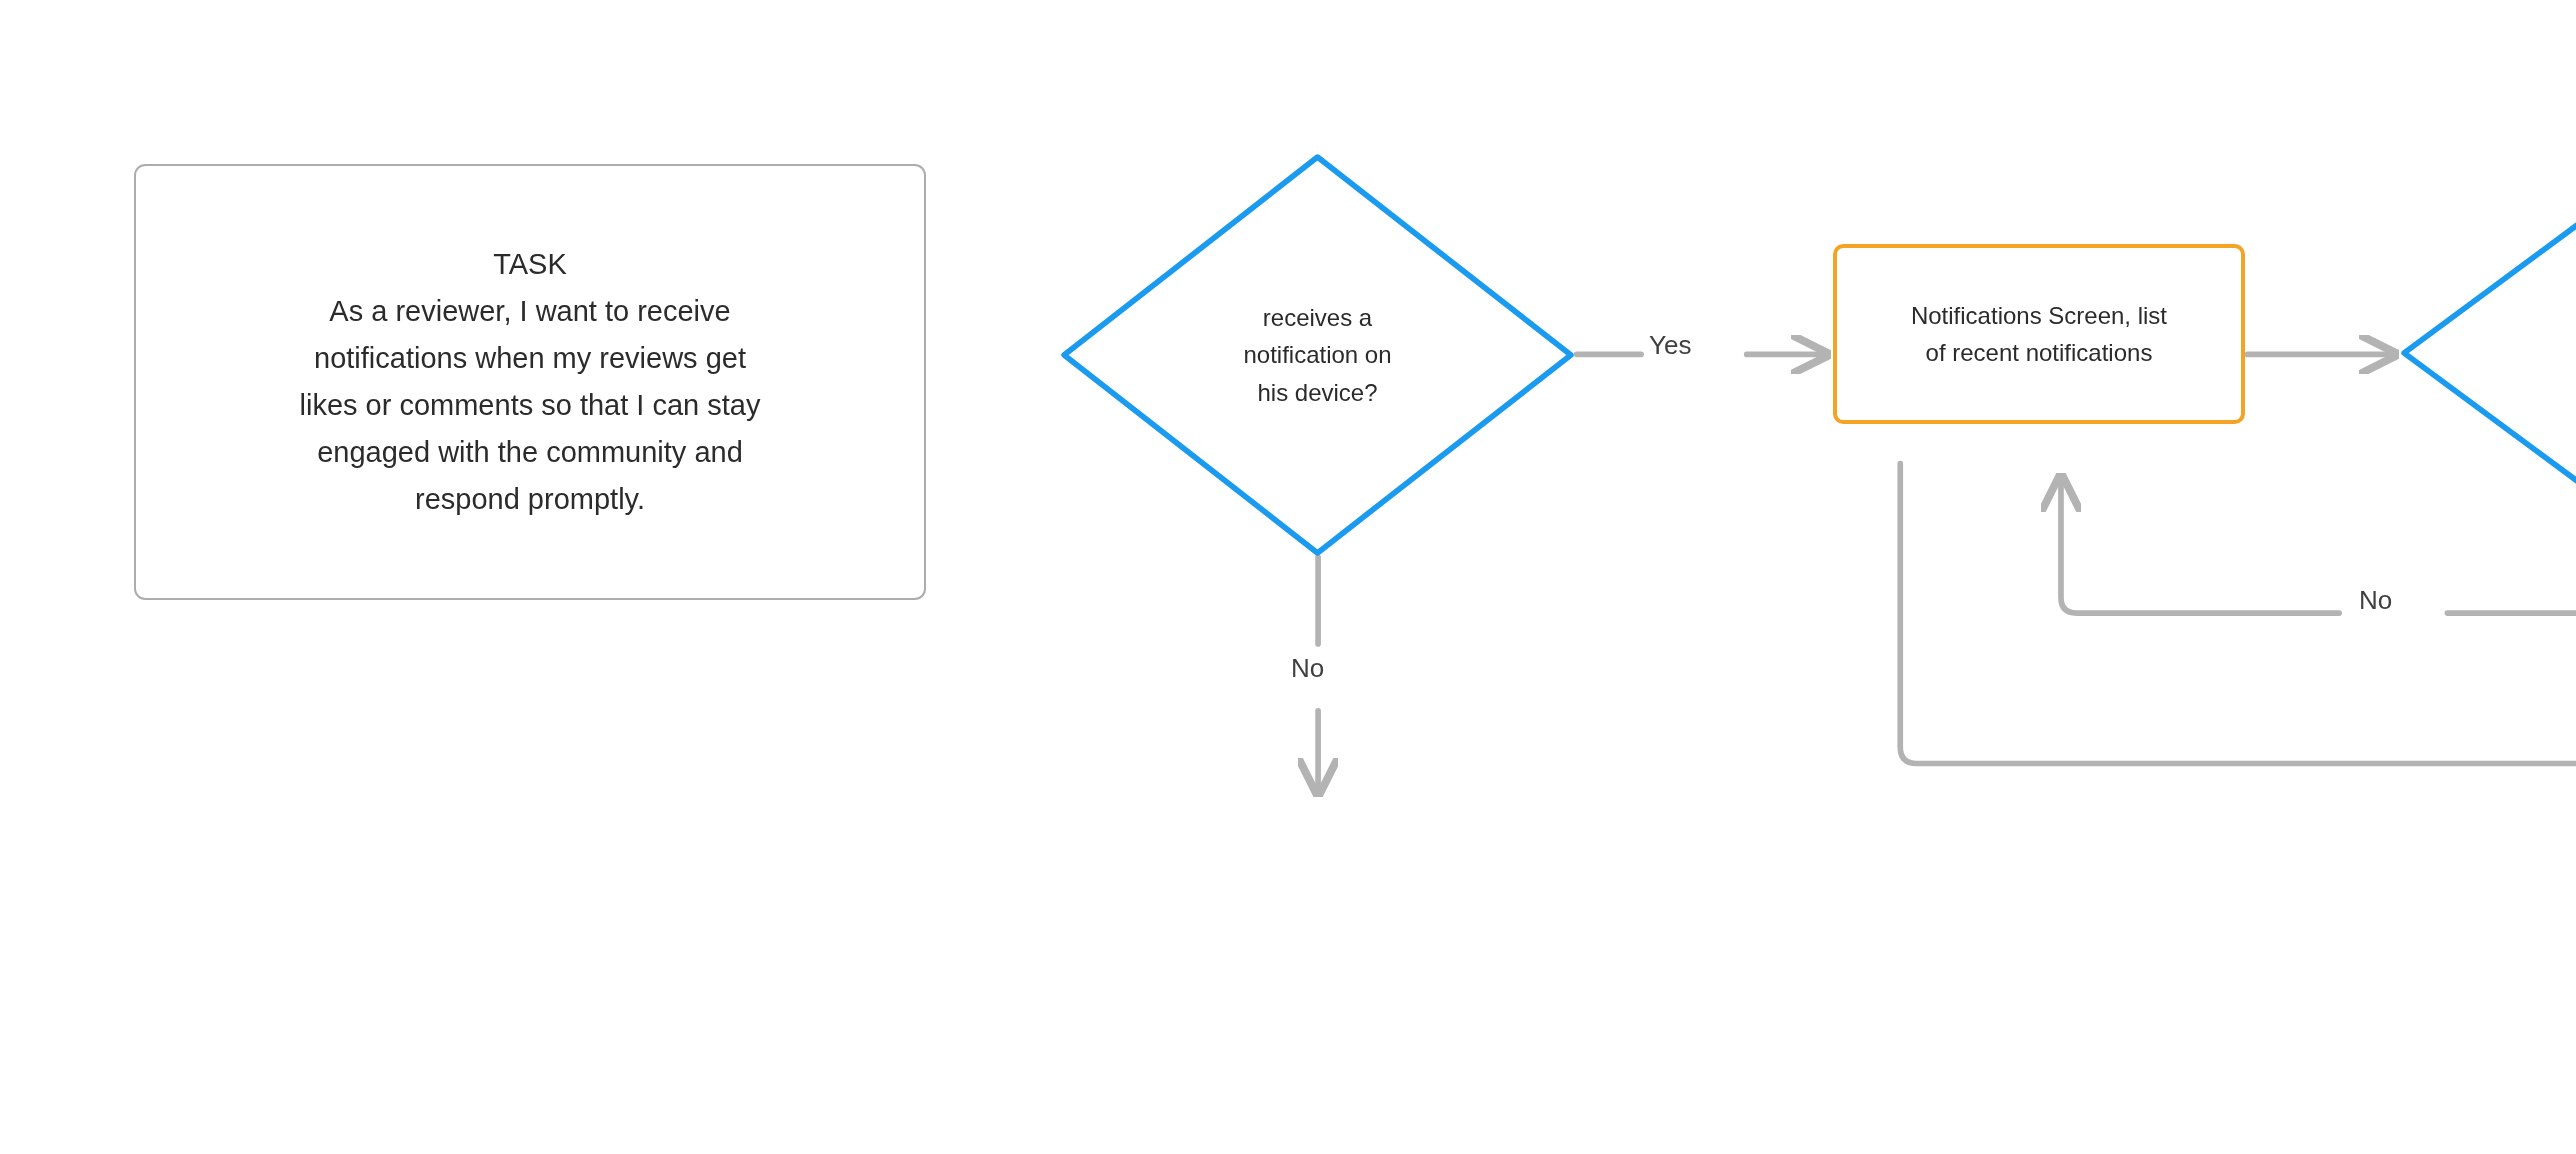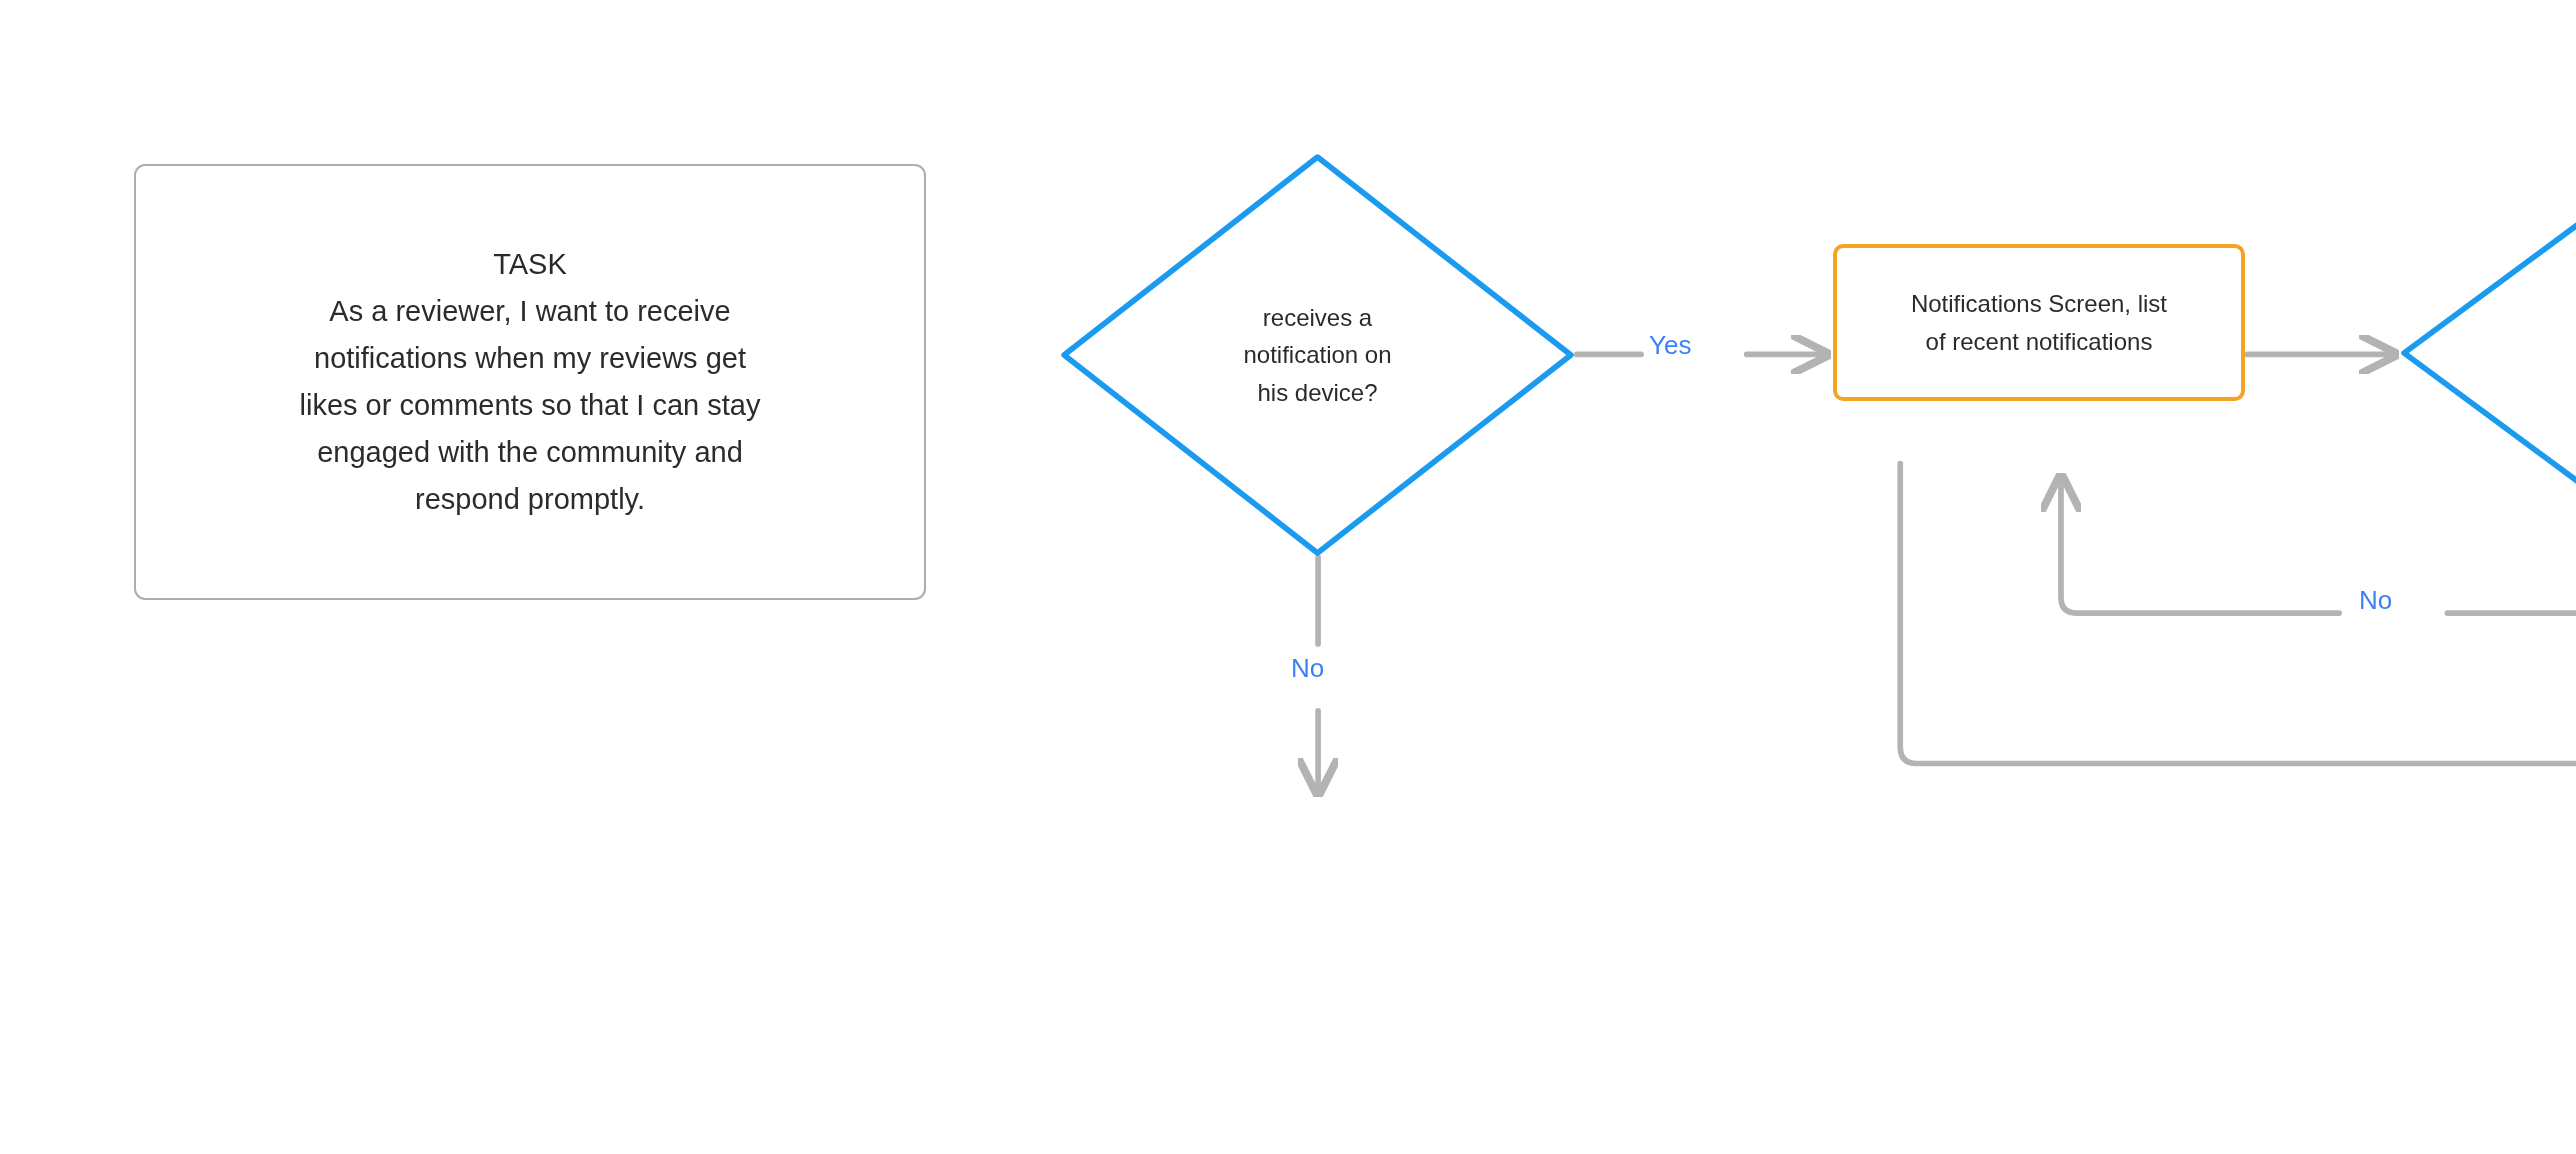--- a/index.html
+++ b/index.html
@@ -60,21 +60,21 @@
     background: #ffffff;
   }
   .proc .node-text {
     font-size: 24px;
     padding: 0 17.5px;
   }
   #notifications-screen-node {
     left: 1833px;
     top: 244px;
     width: 412px;
-    height: 157px;
+    height: 180px;
   }
   #swipe-remove-node {
     left: 1112px;
     top: 800px;
     width: 412px;
     height: 217px;
   }
 
   
   .decision {
@@ -103,21 +103,21 @@
   #decision-click-node {
     left: 2401px;
     top: 110px;
     width: 655px;
     height: 486px;
   }
 
   
   .edge-label {
     position: absolute;
-    color: #3b82f6;
+    color: #404040;
     font-size: 26px;
     line-height: 1;
     white-space: nowrap;
   }
   #label-yes-1 { left: 1649px; top: 332px; }
   #label-no-1  { left: 1291px; top: 655px; }
   #label-no-2  { left: 2359px; top: 587px; }
 </style>
 </head>
 <body>

